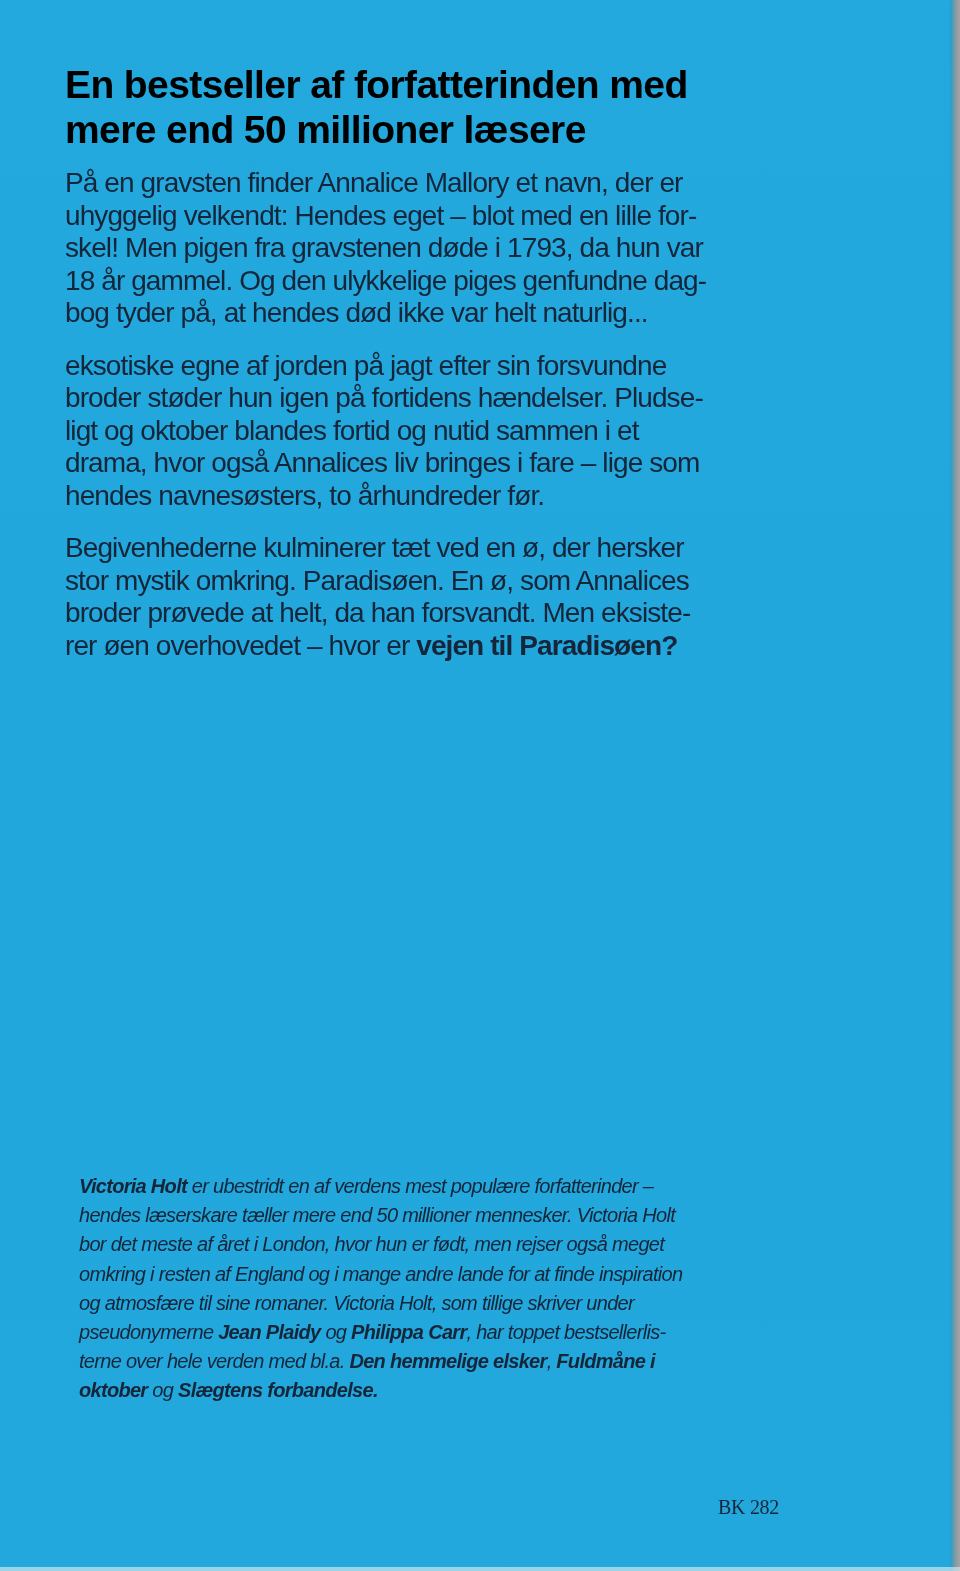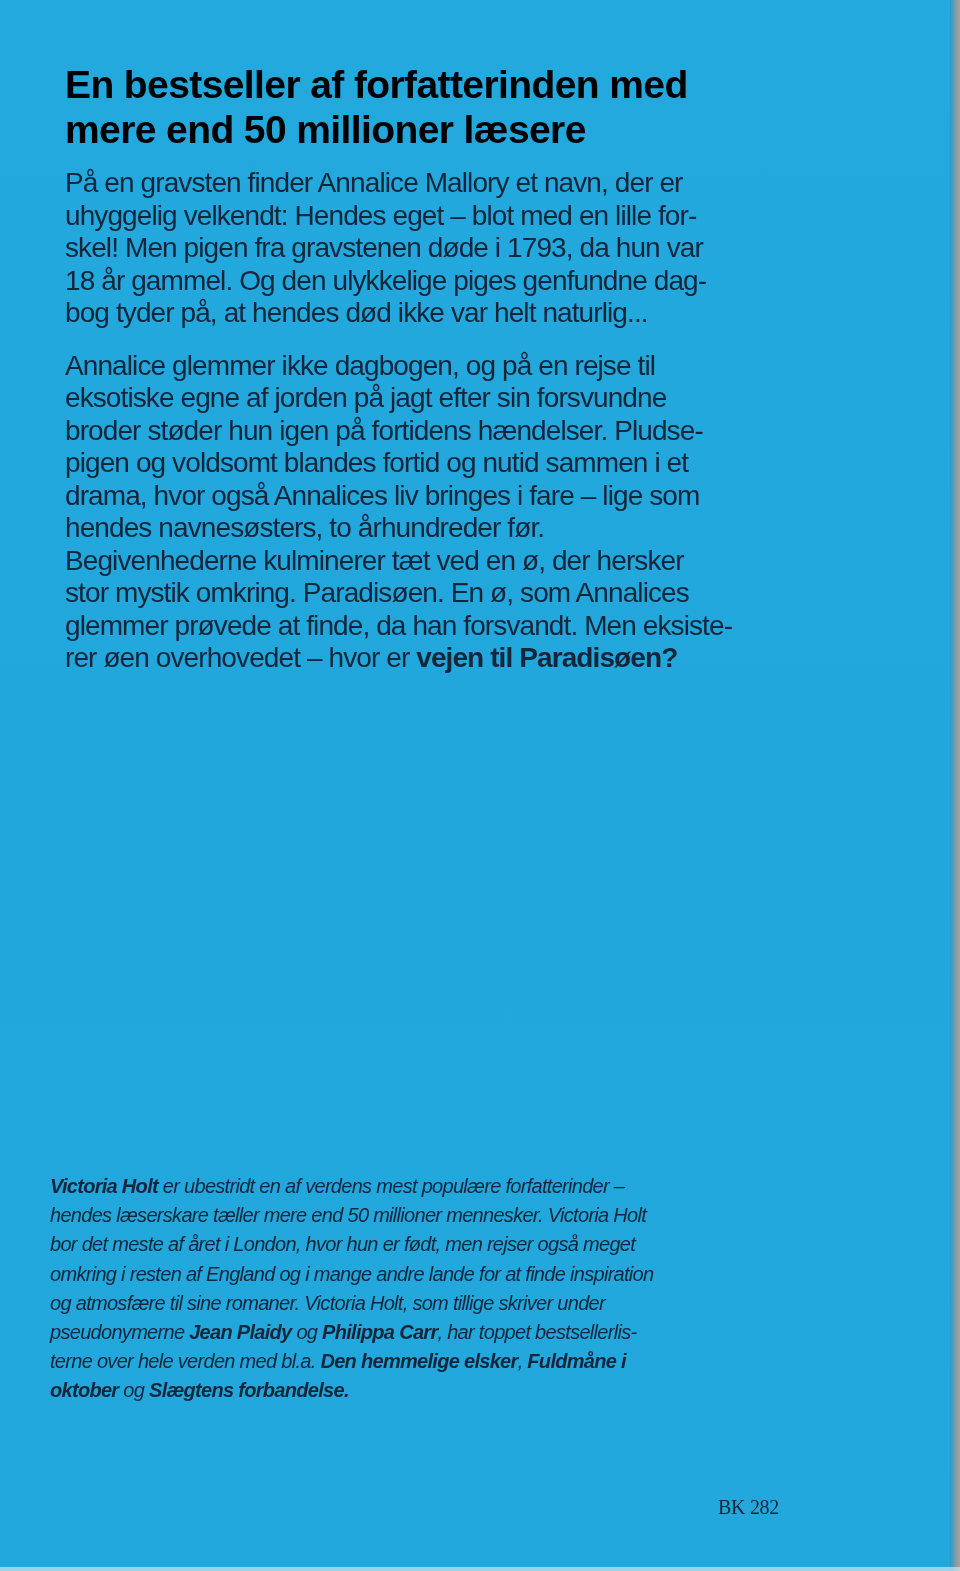--- a/index.html
+++ b/index.html
@@ -50,26 +50,26 @@
   }
   .blurb {
     margin: 0;
     font-size: 28px;
     line-height: 32.5px;
     letter-spacing: -0.9px;
     color: #15253a;
   }
   .blurb.p1 { margin-top: 15px; }
   .blurb.p2 { margin-top: 20px; }
-  .blurb.p3 { }
+  .blurb.p3 { margin-top: 20px; }
   .blurb .line { display: block; white-space: nowrap; }
   .bold { font-weight: bold; }
   .bio {
     position: absolute;
-    left: 50px;
+    left: 79px;
     top: 1172px;
     width: 780px;
     font-size: 20px;
     line-height: 29.2px;
     font-style: italic;
     letter-spacing: -0.7px;
     color: #15253a;
   }
   .bio .line { display: block; white-space: nowrap; }
   .code {
@@ -97,32 +97,31 @@
 
   <p class="blurb p1">
     <span class="line">På en gravsten finder Annalice Mallory et navn, der er</span>
     <span class="line">uhyggelig velkendt: Hendes eget – blot med en lille for-</span>
     <span class="line">skel! Men pigen fra gravstenen døde i 1793, da hun var</span>
     <span class="line">18 år gammel. Og den ulykkelige piges genfundne dag-</span>
     <span class="line">bog tyder på, at hendes død ikke var helt naturlig...</span>
   </p>
 
   <p class="blurb p2">
-    <span class="line">Annalice glemmer ikke dagbogen, og på en rejse til</span>
     <span class="line">eksotiske egne af jorden på jagt efter sin forsvundne</span>
     <span class="line">broder støder hun igen på fortidens hændelser. Pludse-</span>
-    <span class="line">pigen og voldsomt blandes fortid og nutid sammen i et</span>
+    <span class="line">ligt og oktober blandes fortid og nutid sammen i et</span>
     <span class="line">drama, hvor også Annalices liv bringes i fare – lige som</span>
     <span class="line">hendes navnesøsters, to århundreder før.</span>
   </p>
 
   <p class="blurb p3">
     <span class="line">Begivenhederne kulminerer tæt ved en ø, der hersker</span>
     <span class="line">stor mystik omkring. Paradisøen. En ø, som Annalices</span>
-    <span class="line">glemmer prøvede at finde, da han forsvandt. Men eksiste-</span>
+    <span class="line">broder prøvede at helt, da han forsvandt. Men eksiste-</span>
     <span class="line"><span>rer øen overhovedet – hvor er </span><span class="bold">vejen til Paradisøen?</span></span>
   </p>
 </div>
 
 <div class="bio">
   <span class="line"><span class="bold">Victoria Holt</span><span> er ubestridt en af verdens mest populære forfatterinder –</span></span>
   <span class="line">hendes læserskare tæller mere end 50 millioner mennesker. Victoria Holt</span>
   <span class="line">bor det meste af året i London, hvor hun er født, men rejser også meget</span>
   <span class="line">omkring i resten af England og i mange andre lande for at finde inspiration</span>
   <span class="line">og atmosfære til sine romaner. Victoria Holt, som tillige skriver under</span>

